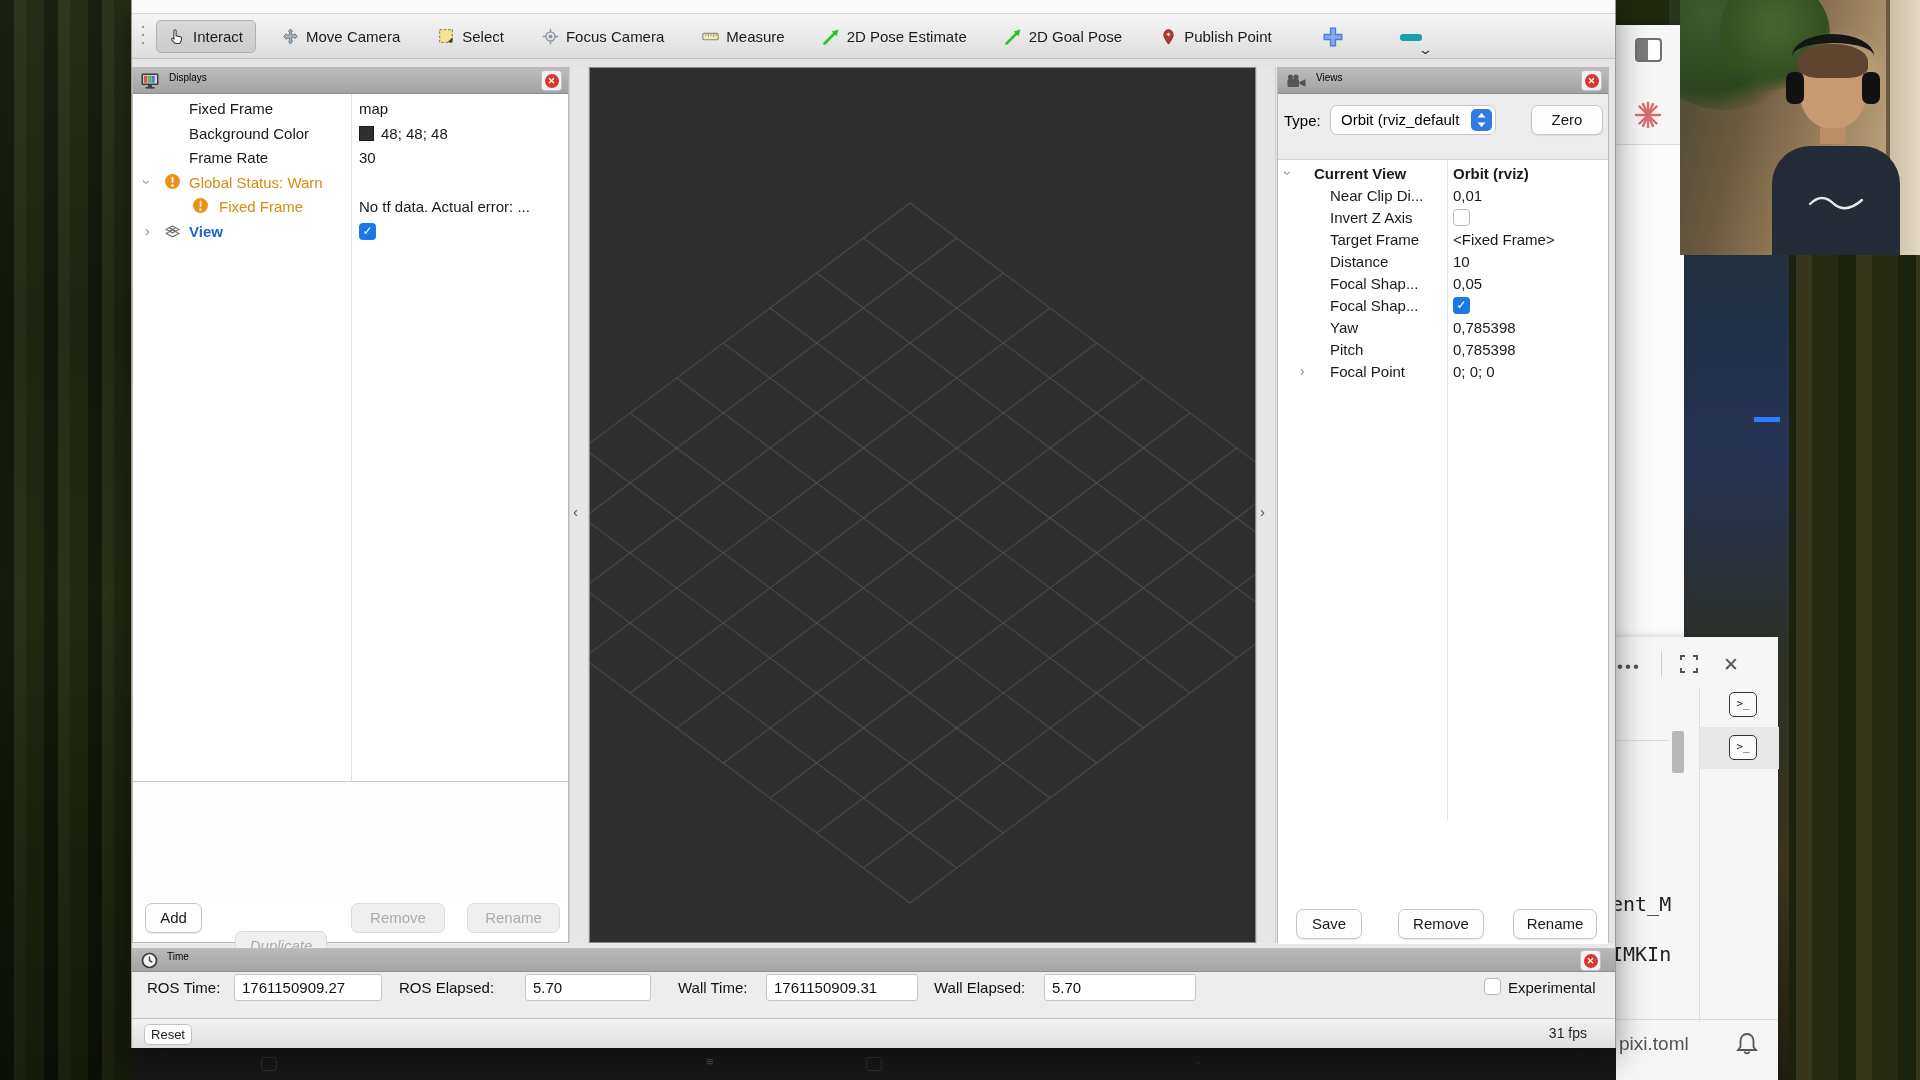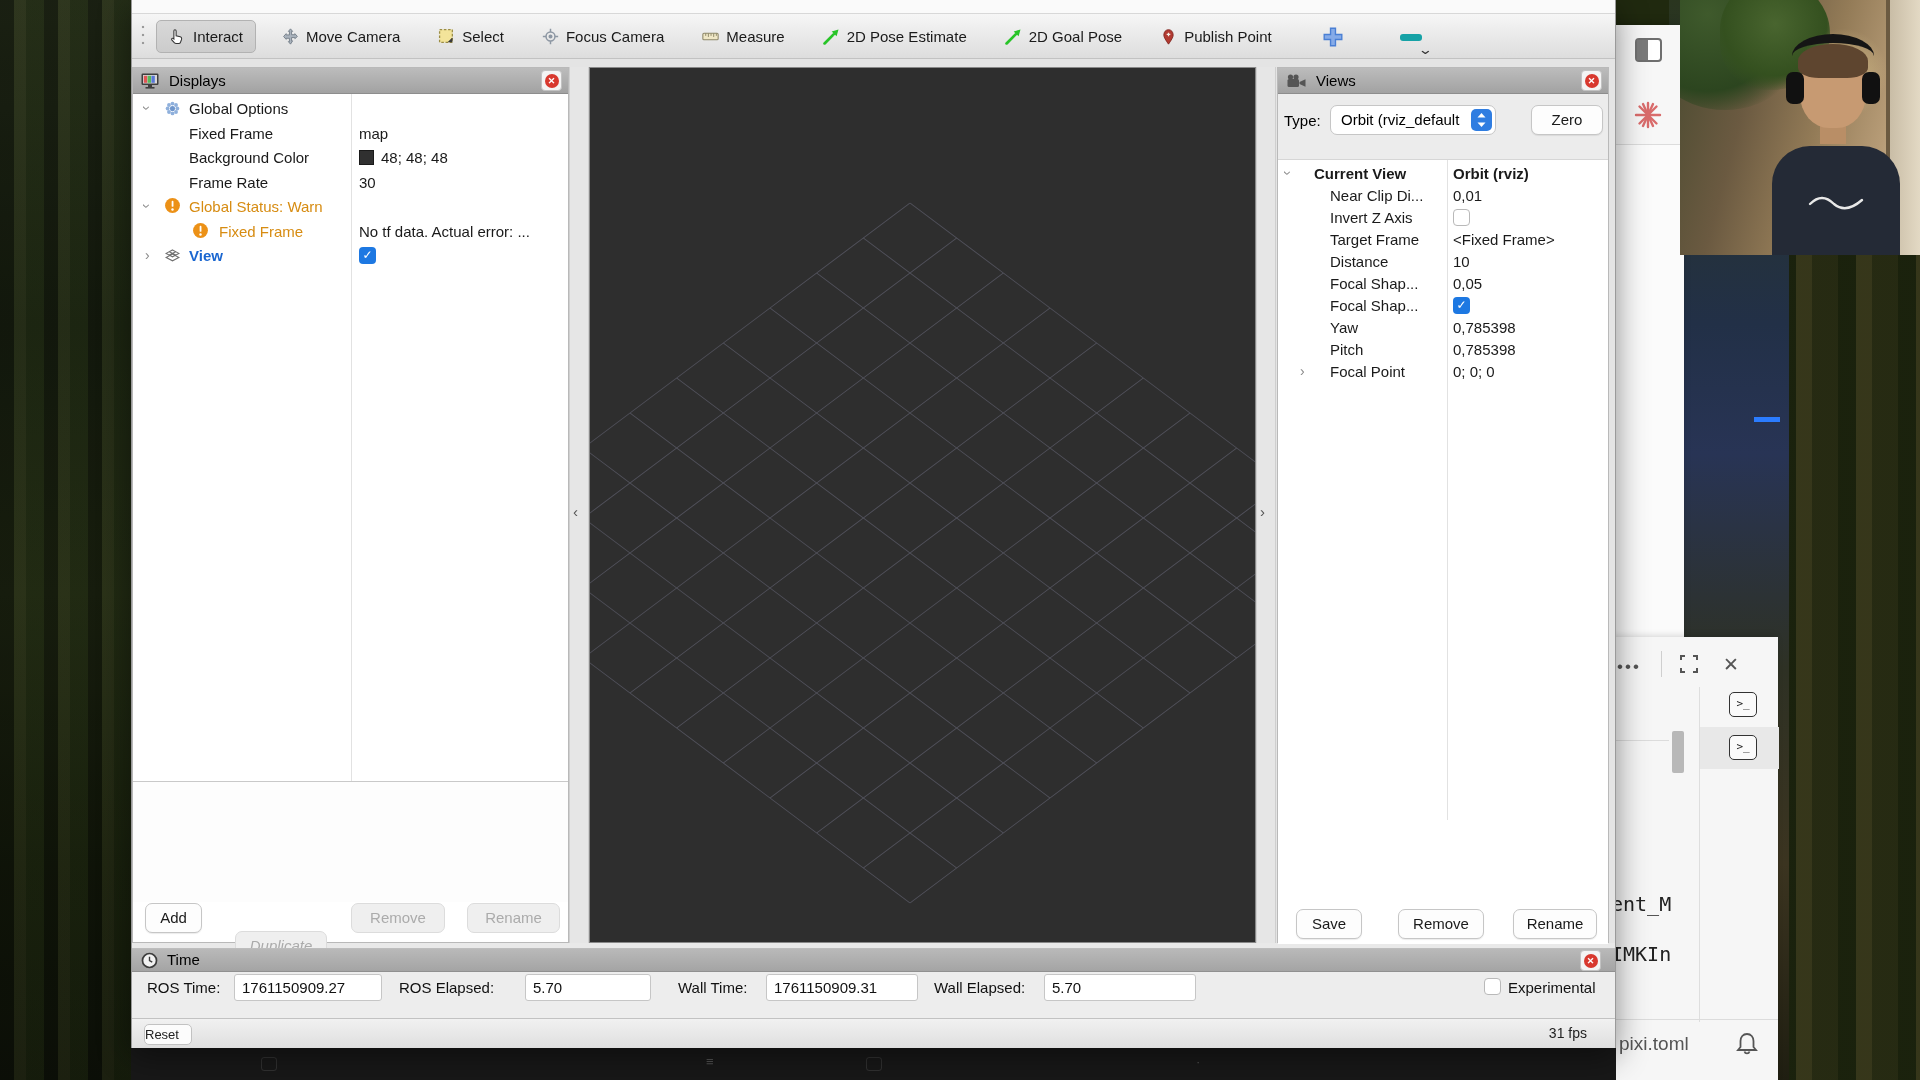--- a/index.html
+++ b/index.html
@@ -75,21 +75,21 @@
   .tool .ticon16 { width:17px; height:17px; display:inline-block; }
   .tb-plus { position:absolute; left:1190px; top:12px; width:22px; height:22px; }
   .tb-minus { position:absolute; left:1268px; top:20px; width:22px; height:7px; background:#16a2a6; border-radius:3px; }
   .tb-chev { position:absolute; left:1288px; top:28px; font-size:13px; color:#333; transform:scaleX(1.4); }
 
   .main-row { position:absolute; left:0; top:59px; width:100%; height:884px; background:#e4e4e4; }
 
   
   .panel { position:absolute; top:8px; height:876px; background:#ffffff; border:1px solid #b9b9b9; }
   .panel-header { position:absolute; left:0; top:0; width:100%; height:26px; background:linear-gradient(#bcbcbc,#a2a2a2); border-bottom:1px solid #8d8d8d; }
-  .panel-title { position:absolute; top:4px; font-size:15px; color:#000; }
+  .panel-title { position:absolute; top:4px; font-size:10px; color:#000; }
   .close-btn { position:absolute; top:2px; width:21px; height:21px; background:#f4f4f4; border:1px solid #c2c2c2; border-radius:4px; }
   .close-btn .red { position:absolute; left:2.5px; top:2.5px; width:14px; height:14px; border-radius:50%; background:#d8382e; color:#fff; font-size:9px; line-height:14px; text-align:center; font-weight:bold; }
 
   .displays { left:0; width:437px; }
   .views { left:1145px; width:332px; }
   .viewport { position:absolute; left:457px; top:8px; width:667px; height:876px; background:#2e2e2e; border:1px solid #888; overflow:hidden; }
   .splitter { position:absolute; top:8px; width:20px; height:876px; background:#e6e6e6; border-left:1px solid #cfcfcf; border-right:1px solid #cfcfcf; }
   .split-arrow { position:absolute; top:436px; left:3px; font-size:15px; color:#555; }
 
   
@@ -120,21 +120,21 @@
   .type-select .sel-text { position:absolute; left:10px; top:5px; font-size:15px; white-space:nowrap; }
   .type-stepper { position:absolute; right:3px; top:3px; width:21px; height:22px; background:#2f7de1; border-radius:5px; }
   .views-white { position:absolute; left:0; top:92px; width:100%; height:784px; background:#fff; }
 
   
   .time-panel { position:absolute; left:0; top:948px; width:100%; height:70px; background:#ededed; border-top:1px solid #bdbdbd; }
   .time-header { position:absolute; left:0; top:0; width:100%; height:23px; background:linear-gradient(#b9b9b9,#a4a4a4); border-bottom:1px solid #909090; }
   .tf-label { position:absolute; top:30px; font-size:15px; color:#111; }
   .tin { position:absolute; top:25px; height:27px; background:#fff; border:1px solid #c6c6c6; border-radius:3px; font-size:15px; padding-left:7px; font-family:"Liberation Sans",sans-serif; color:#111; }
   .statusbar { position:absolute; left:0; top:1018px; width:100%; height:30px; background:linear-gradient(#f1f1f1,#dfdfdf); border-top:1px solid #c2c2c2; }
-  .reset-btn { position:absolute; left:12px; top:5px; width:48px; height:21px; background:#fcfcfc; border:1px solid #c2c2c2; border-radius:5px; font-size:13px; text-align:left; line-height:19px; color:#222; }
+  .reset-btn { position:absolute; left:12px; top:5px; width:48px; height:21px; background:#fcfcfc; border:1px solid #c2c2c2; border-radius:5px; font-size:13px; text-align:center; line-height:19px; color:#222; }
   .fps { position:absolute; right:28px; top:6px; font-size:14px; color:#222; }
 
   .grid-svg line { stroke:#51515b; stroke-width:1.1; }
 </style>
 </head>
 <body>
 
 <div class="screen">
 
   <div class="wall wall-left"></div>
@@ -308,37 +308,20 @@
           <span class="panel-title" style="left:36px;">Displays</span>
           <span class="close-btn" style="right:6px;">
               <span class="red">✕</span>
             </span>
         </div>
 
         <div class="colsep" style="left:218px; height:687px;"></div>
 
         <div class="tree" style="top:29px;">
 
-          <div class="trow d-trow">
-            <span class="chev down" style="left:12px; top:3px;">›</span>
-            <span style="position:absolute; left:31px; top:3px;">
-              <svg width="17" height="17" viewBox="0 0 16 16" fill="#8fb0dc">
-                  <circle cx="8" cy="3.4" r="1.8"></circle>
-                  <circle cx="11.3" cy="4.7" r="1.8"></circle>
-                  <circle cx="12.6" cy="8" r="1.8"></circle>
-                  <circle cx="11.3" cy="11.3" r="1.8"></circle>
-                  <circle cx="8" cy="12.6" r="1.8"></circle>
-                  <circle cx="4.7" cy="11.3" r="1.8"></circle>
-                  <circle cx="3.4" cy="8" r="1.8"></circle>
-                  <circle cx="4.7" cy="4.7" r="1.8"></circle>
-                  <circle cx="8" cy="8" r="2.4" fill="#6f96cc"></circle>
-                </svg>
-            </span>
-            <span class="tlabel" style="left:56px; top:3px;">Global Options</span>
-          </div>
 
           <div class="trow d-trow">
             <span class="tlabel" style="left:56px; top:3px;">Fixed Frame</span>
             <span class="tvalue" style="left:226px; top:3px; width:205px;">map</span>
           </div>
 
           <div class="trow d-trow">
             <span class="tlabel" style="left:56px; top:3px;">Background Color</span>
             <span class="tvalue" style="left:226px; top:3px; width:205px;"><span class="swatch"></span><span>48; 48; 48</span></span>
           </div>

